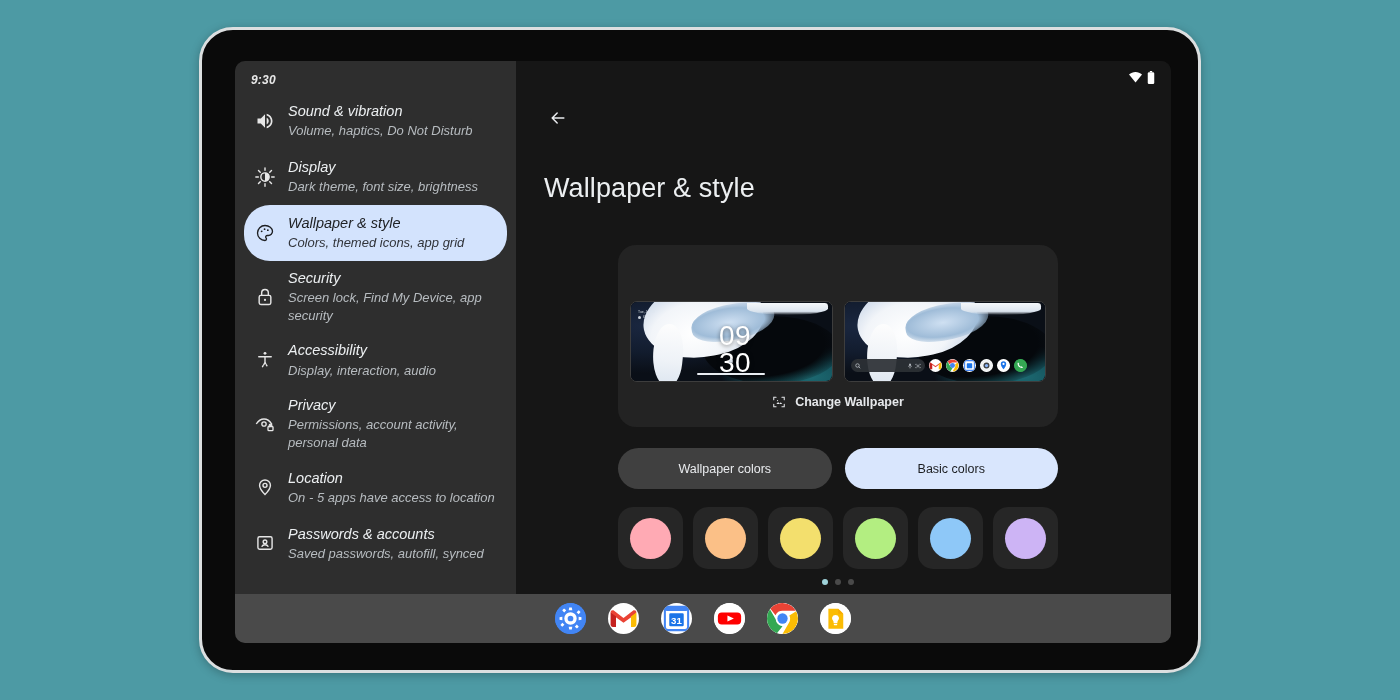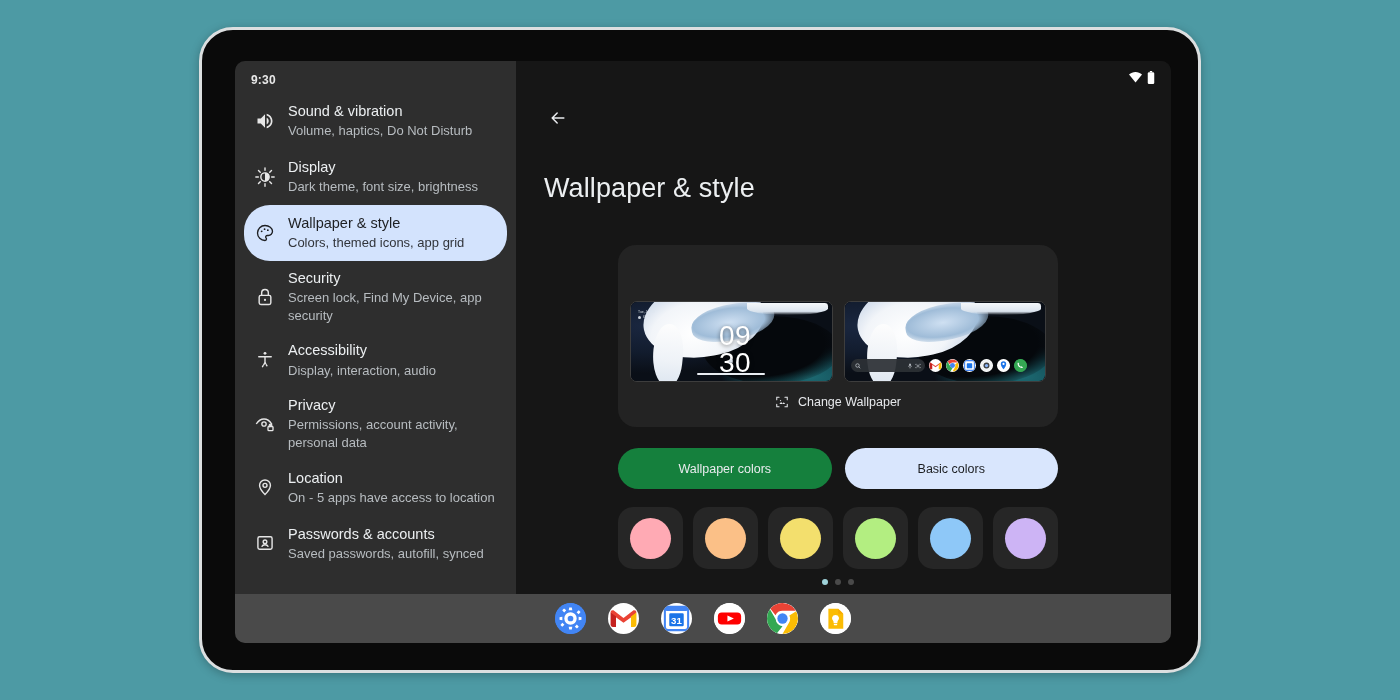--- a/index.html
+++ b/index.html
@@ -47,20 +47,21 @@
   }
 
   
   .sidebar {
     width: 281px;
     background: #2e2e2e;
     padding: 0;
     position: relative;
     overflow: hidden;
     flex-shrink: 0;
+    font-style: italic;
   }
 
   .sidebar-clock {
     font-size: 12px;
     font-weight: bold;
     color: #e8e8e8;
     padding: 12px 0 6px 16px;
     letter-spacing: 0.2px;
   }
 
@@ -306,20 +307,21 @@
   .hs-app svg { width: 13px; height: 13px; display: block; }
 
   .change-wallpaper {
     display: flex;
     align-items: center;
     justify-content: center;
     gap: 9px;
     height: 40px;
     color: #e6e8eb;
     font-size: 12.5px;
+    font-weight: bold;
   }
   .change-wallpaper .cw-icon { width: 14px; height: 14px; display: flex; }
   .change-wallpaper svg { width: 14px; height: 14px; display: block; }
 
   
   .color-tabs {
     position: absolute;
     left: 102px;
     top: 387px;
     width: 440px;
@@ -327,21 +329,21 @@
     gap: 13px;
   }
   .ctab {
     flex: 1;
     height: 41px;
     border-radius: 21px;
     display: flex;
     align-items: center;
     justify-content: center;
     font-size: 12.5px;
-    background: #15803d;
+    background: #404040;
     color: #e9ebee;
   }
   .ctab.active { background: #d9e6fd; color: #1b1d20; }
 
   
   .swatches {
     position: absolute;
     left: 102px;
     top: 446px;
     width: 440px;

